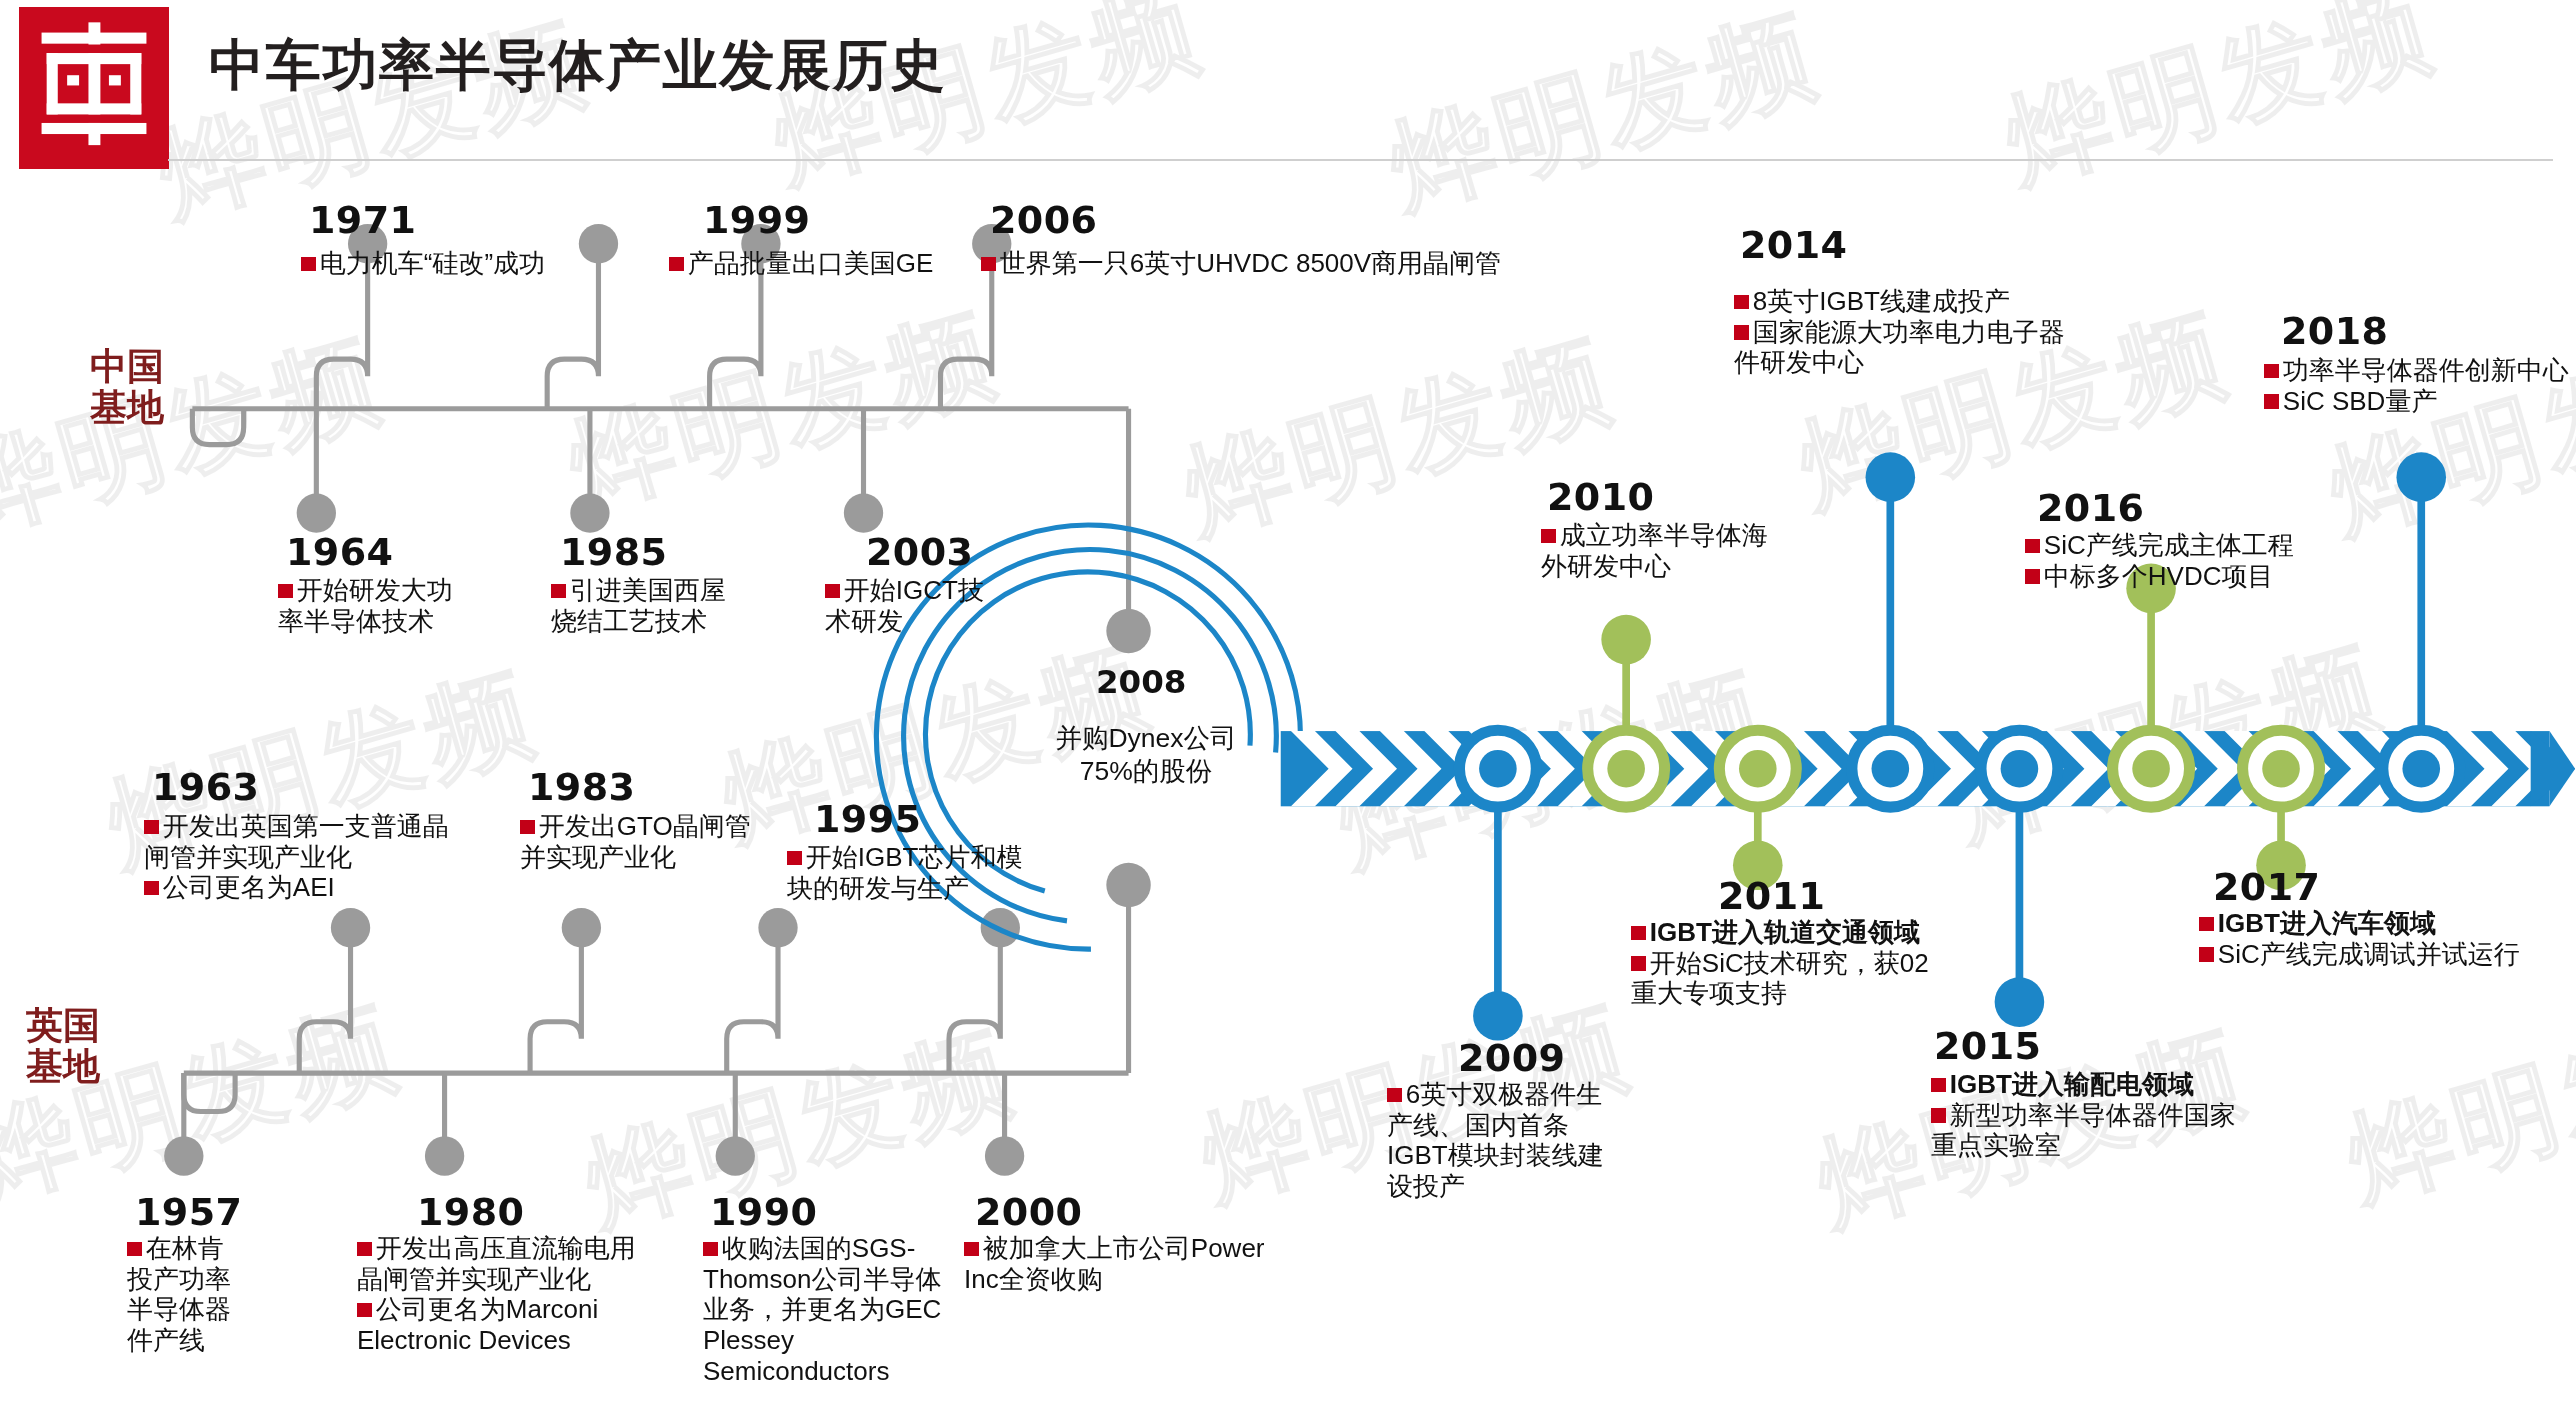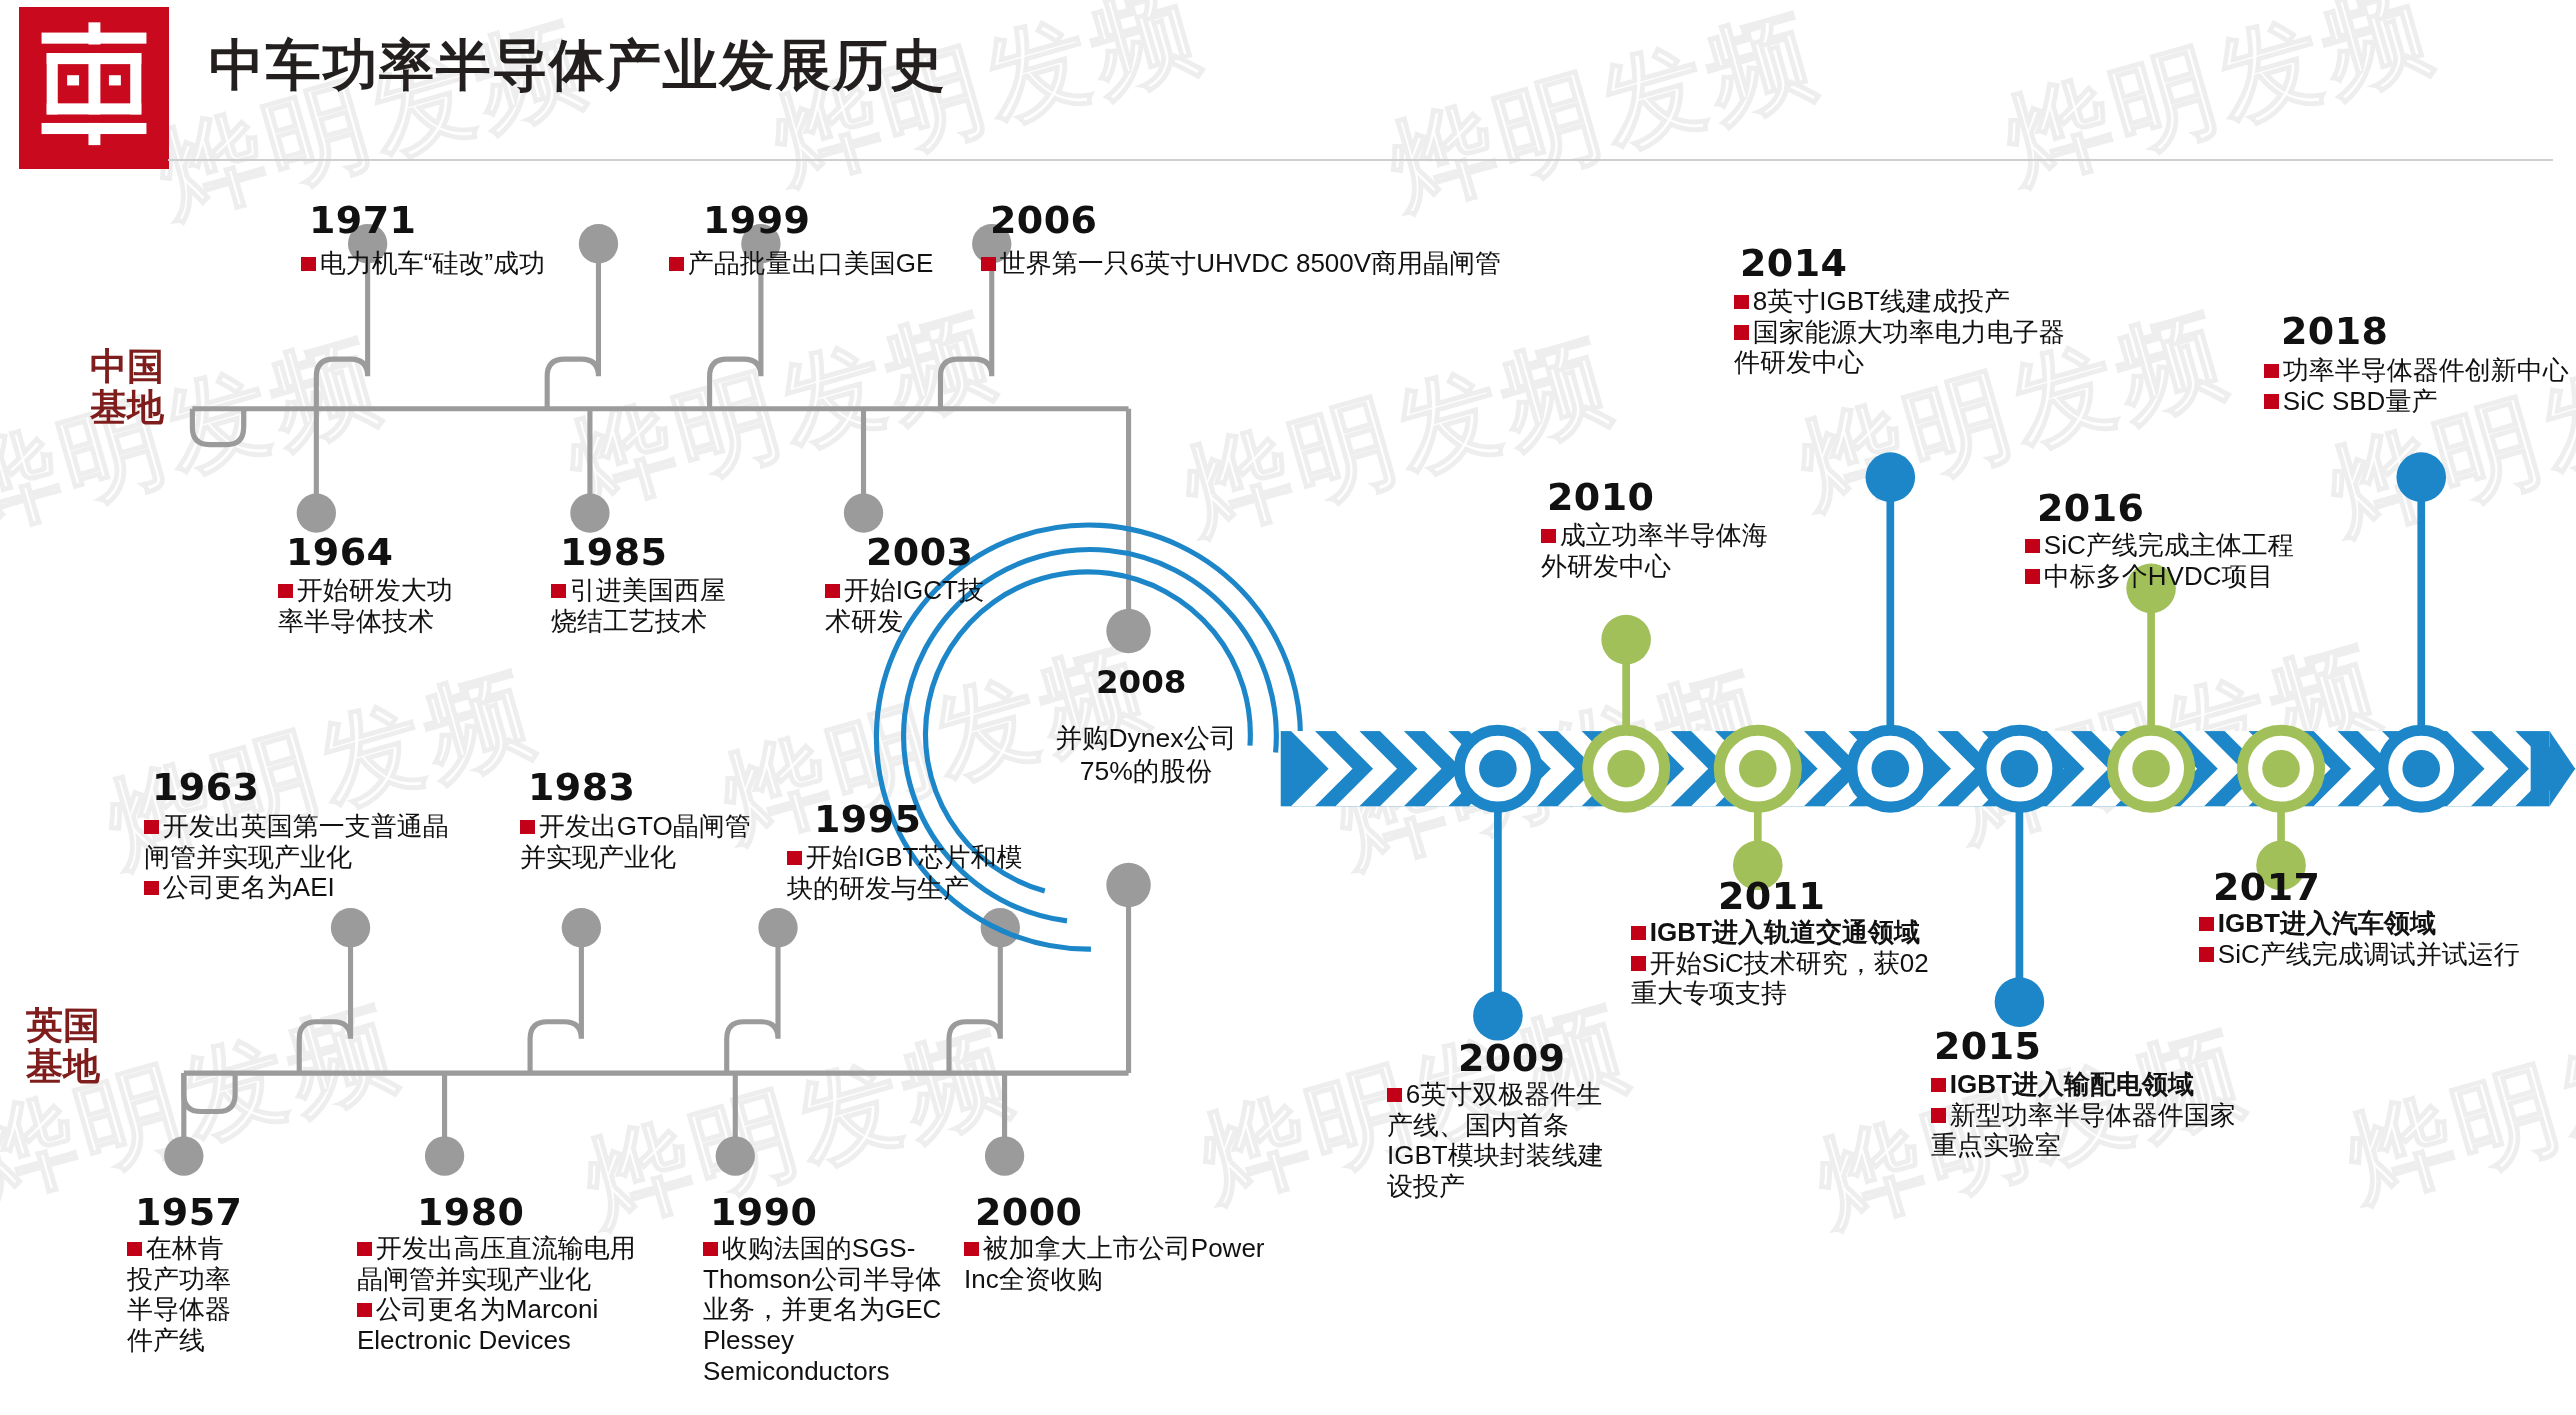--- a/index.html
+++ b/index.html
@@ -400,21 +400,21 @@
     <div class="li">外研发中心</div>
   </div>
 
   <div class="yr" style="left:1718px; top:874px;">2011</div>
   <div class="blk" style="left:1631px; top:917px; width:359px;">
     <div class="li bold"><span class="bullet"></span><span>IGBT进入轨道交通领域</span></div>
     <div class="li"><span class="bullet"></span><span>开始SiC技术研究，获02</span></div>
     <div class="li">重大专项支持</div>
   </div>
 
-  <div class="yr" style="left:1740px; top:241px;">2014</div>
+  <div class="yr" style="left:1740px; top:223px;">2014</div>
   <div class="blk" style="left:1734px; top:286px; width:410px;">
     <div class="li"><span class="bullet"></span><span>8英寸IGBT线建成投产</span></div>
     <div class="li"><span class="bullet"></span><span>国家能源大功率电力电子器</span></div>
     <div class="li">件研发中心</div>
   </div>
 
   <div class="yr" style="left:1934px; top:1024px;text-align:right;">2015</div>
   <div class="blk" style="left:1931px; top:1069px; width:359px;">
     <div class="li bold"><span class="bullet"></span><span>IGBT进入输配电领域</span></div>
     <div class="li"><span class="bullet"></span><span>新型功率半导体器件国家</span></div>

